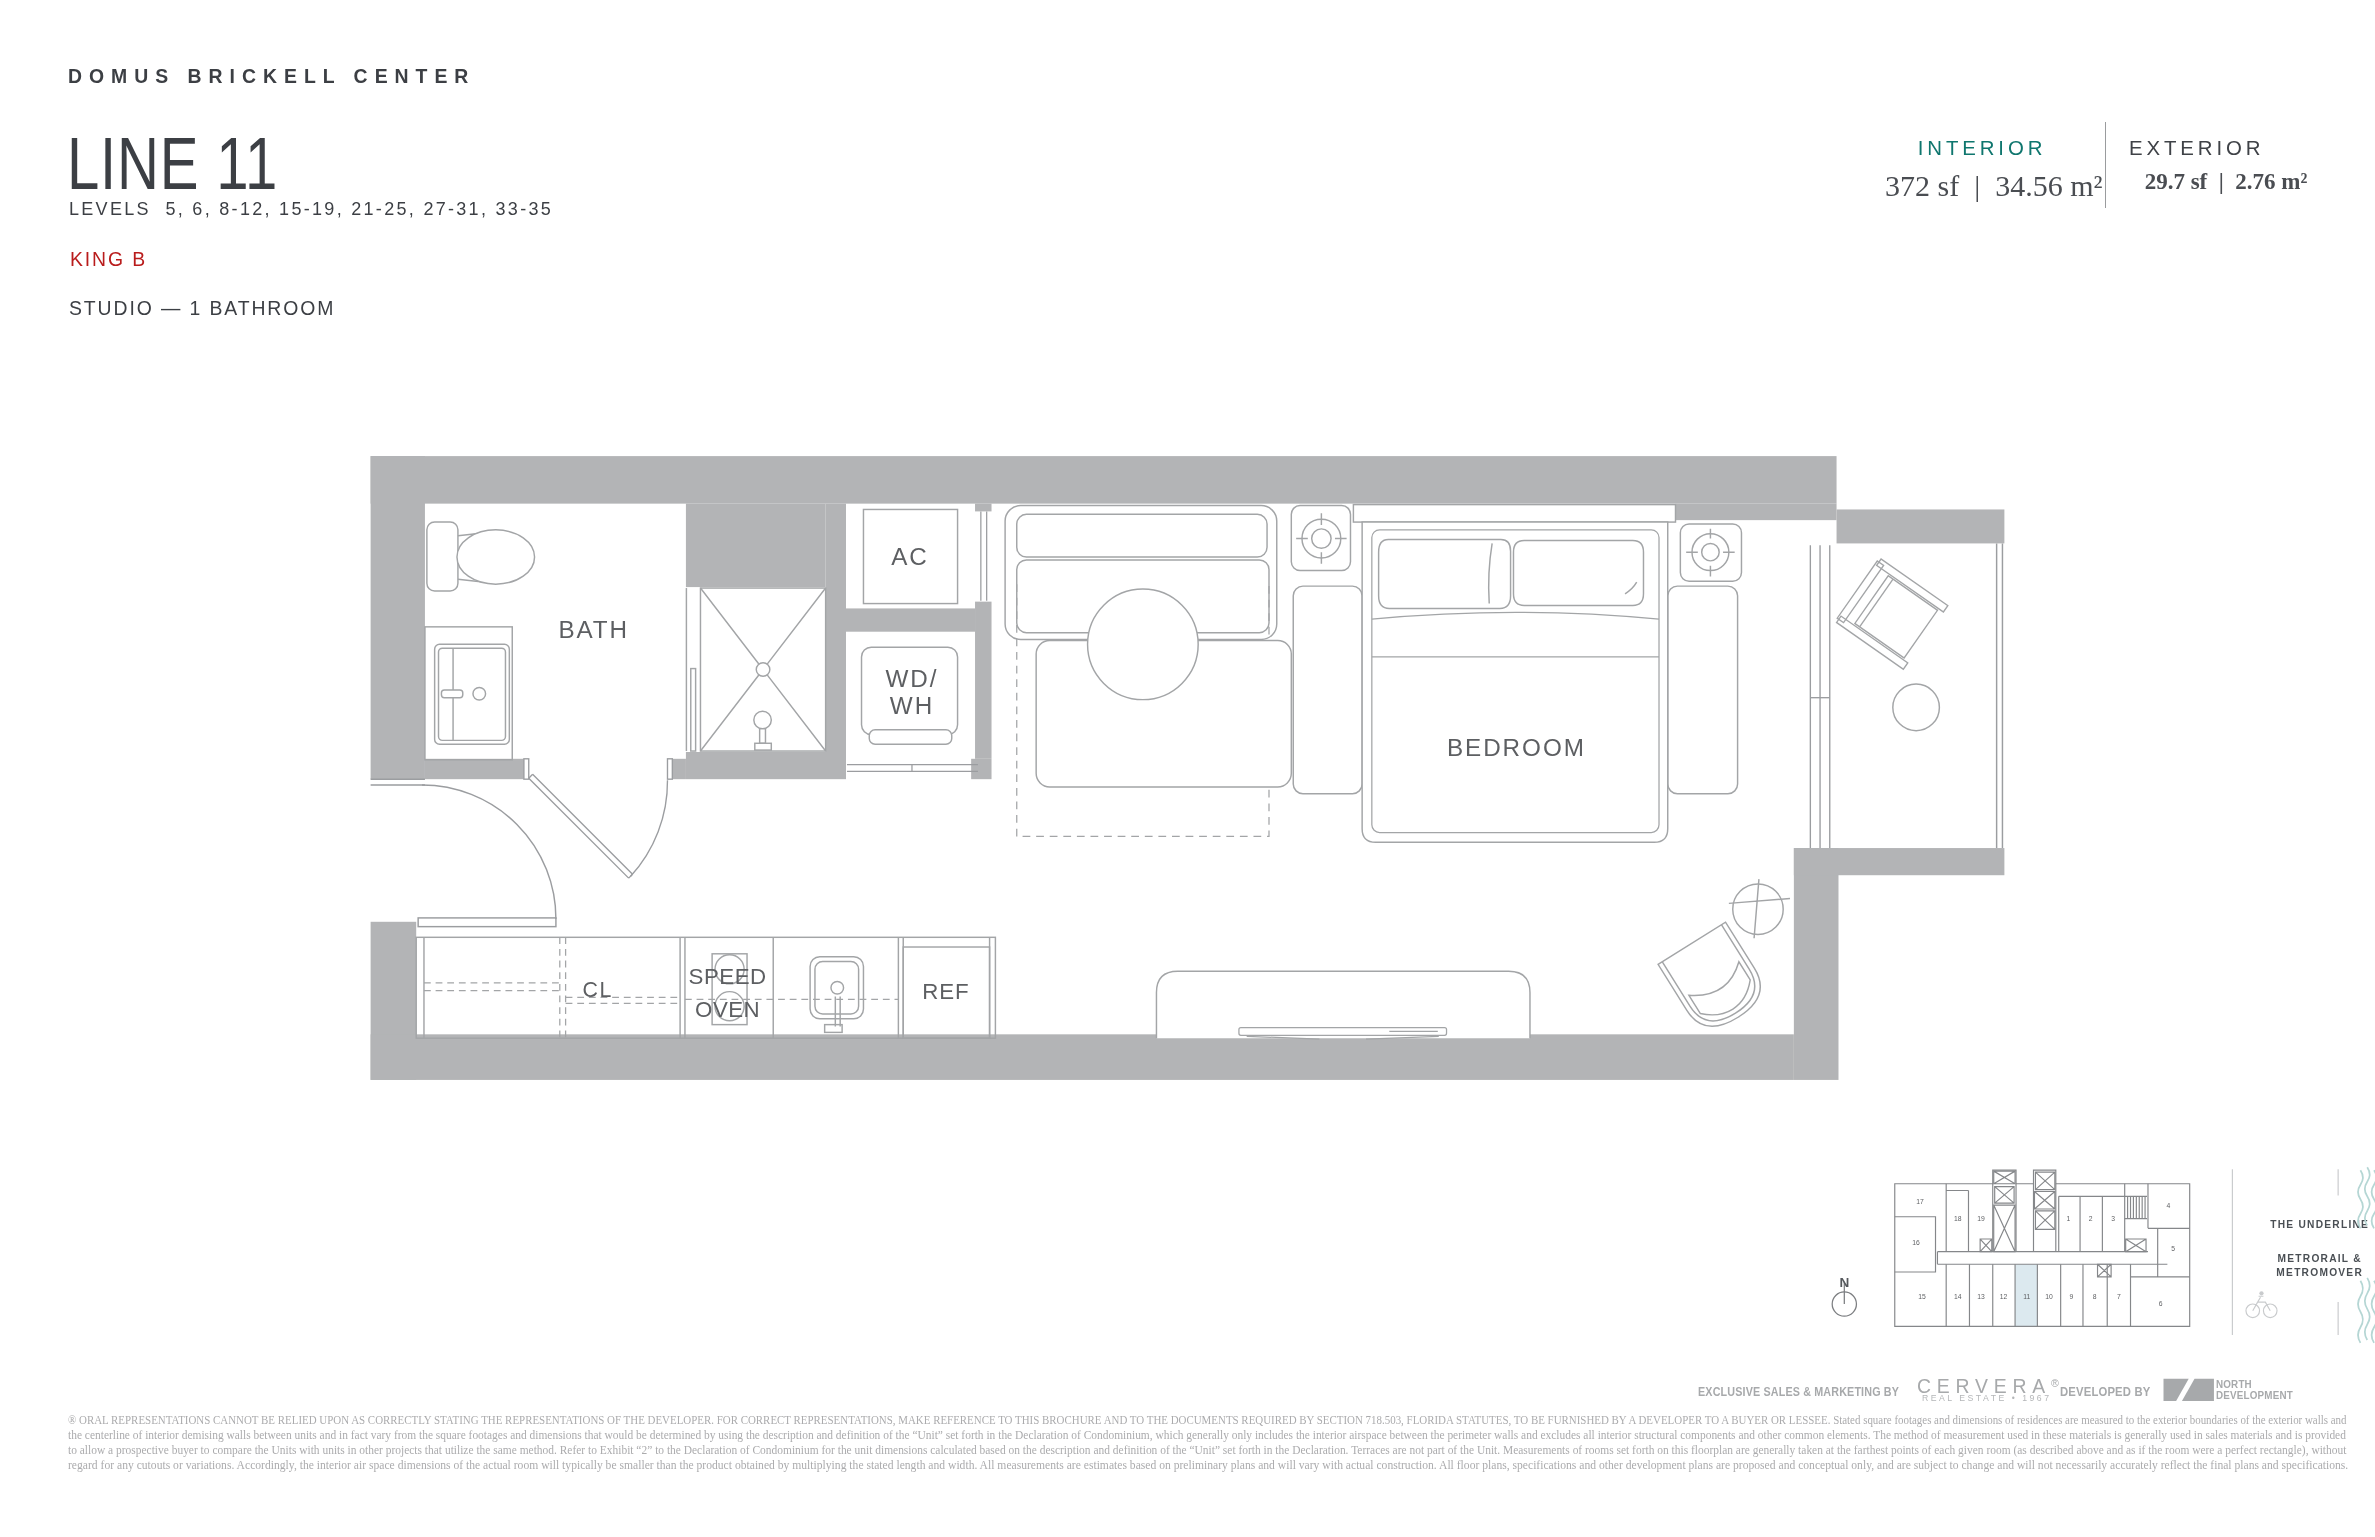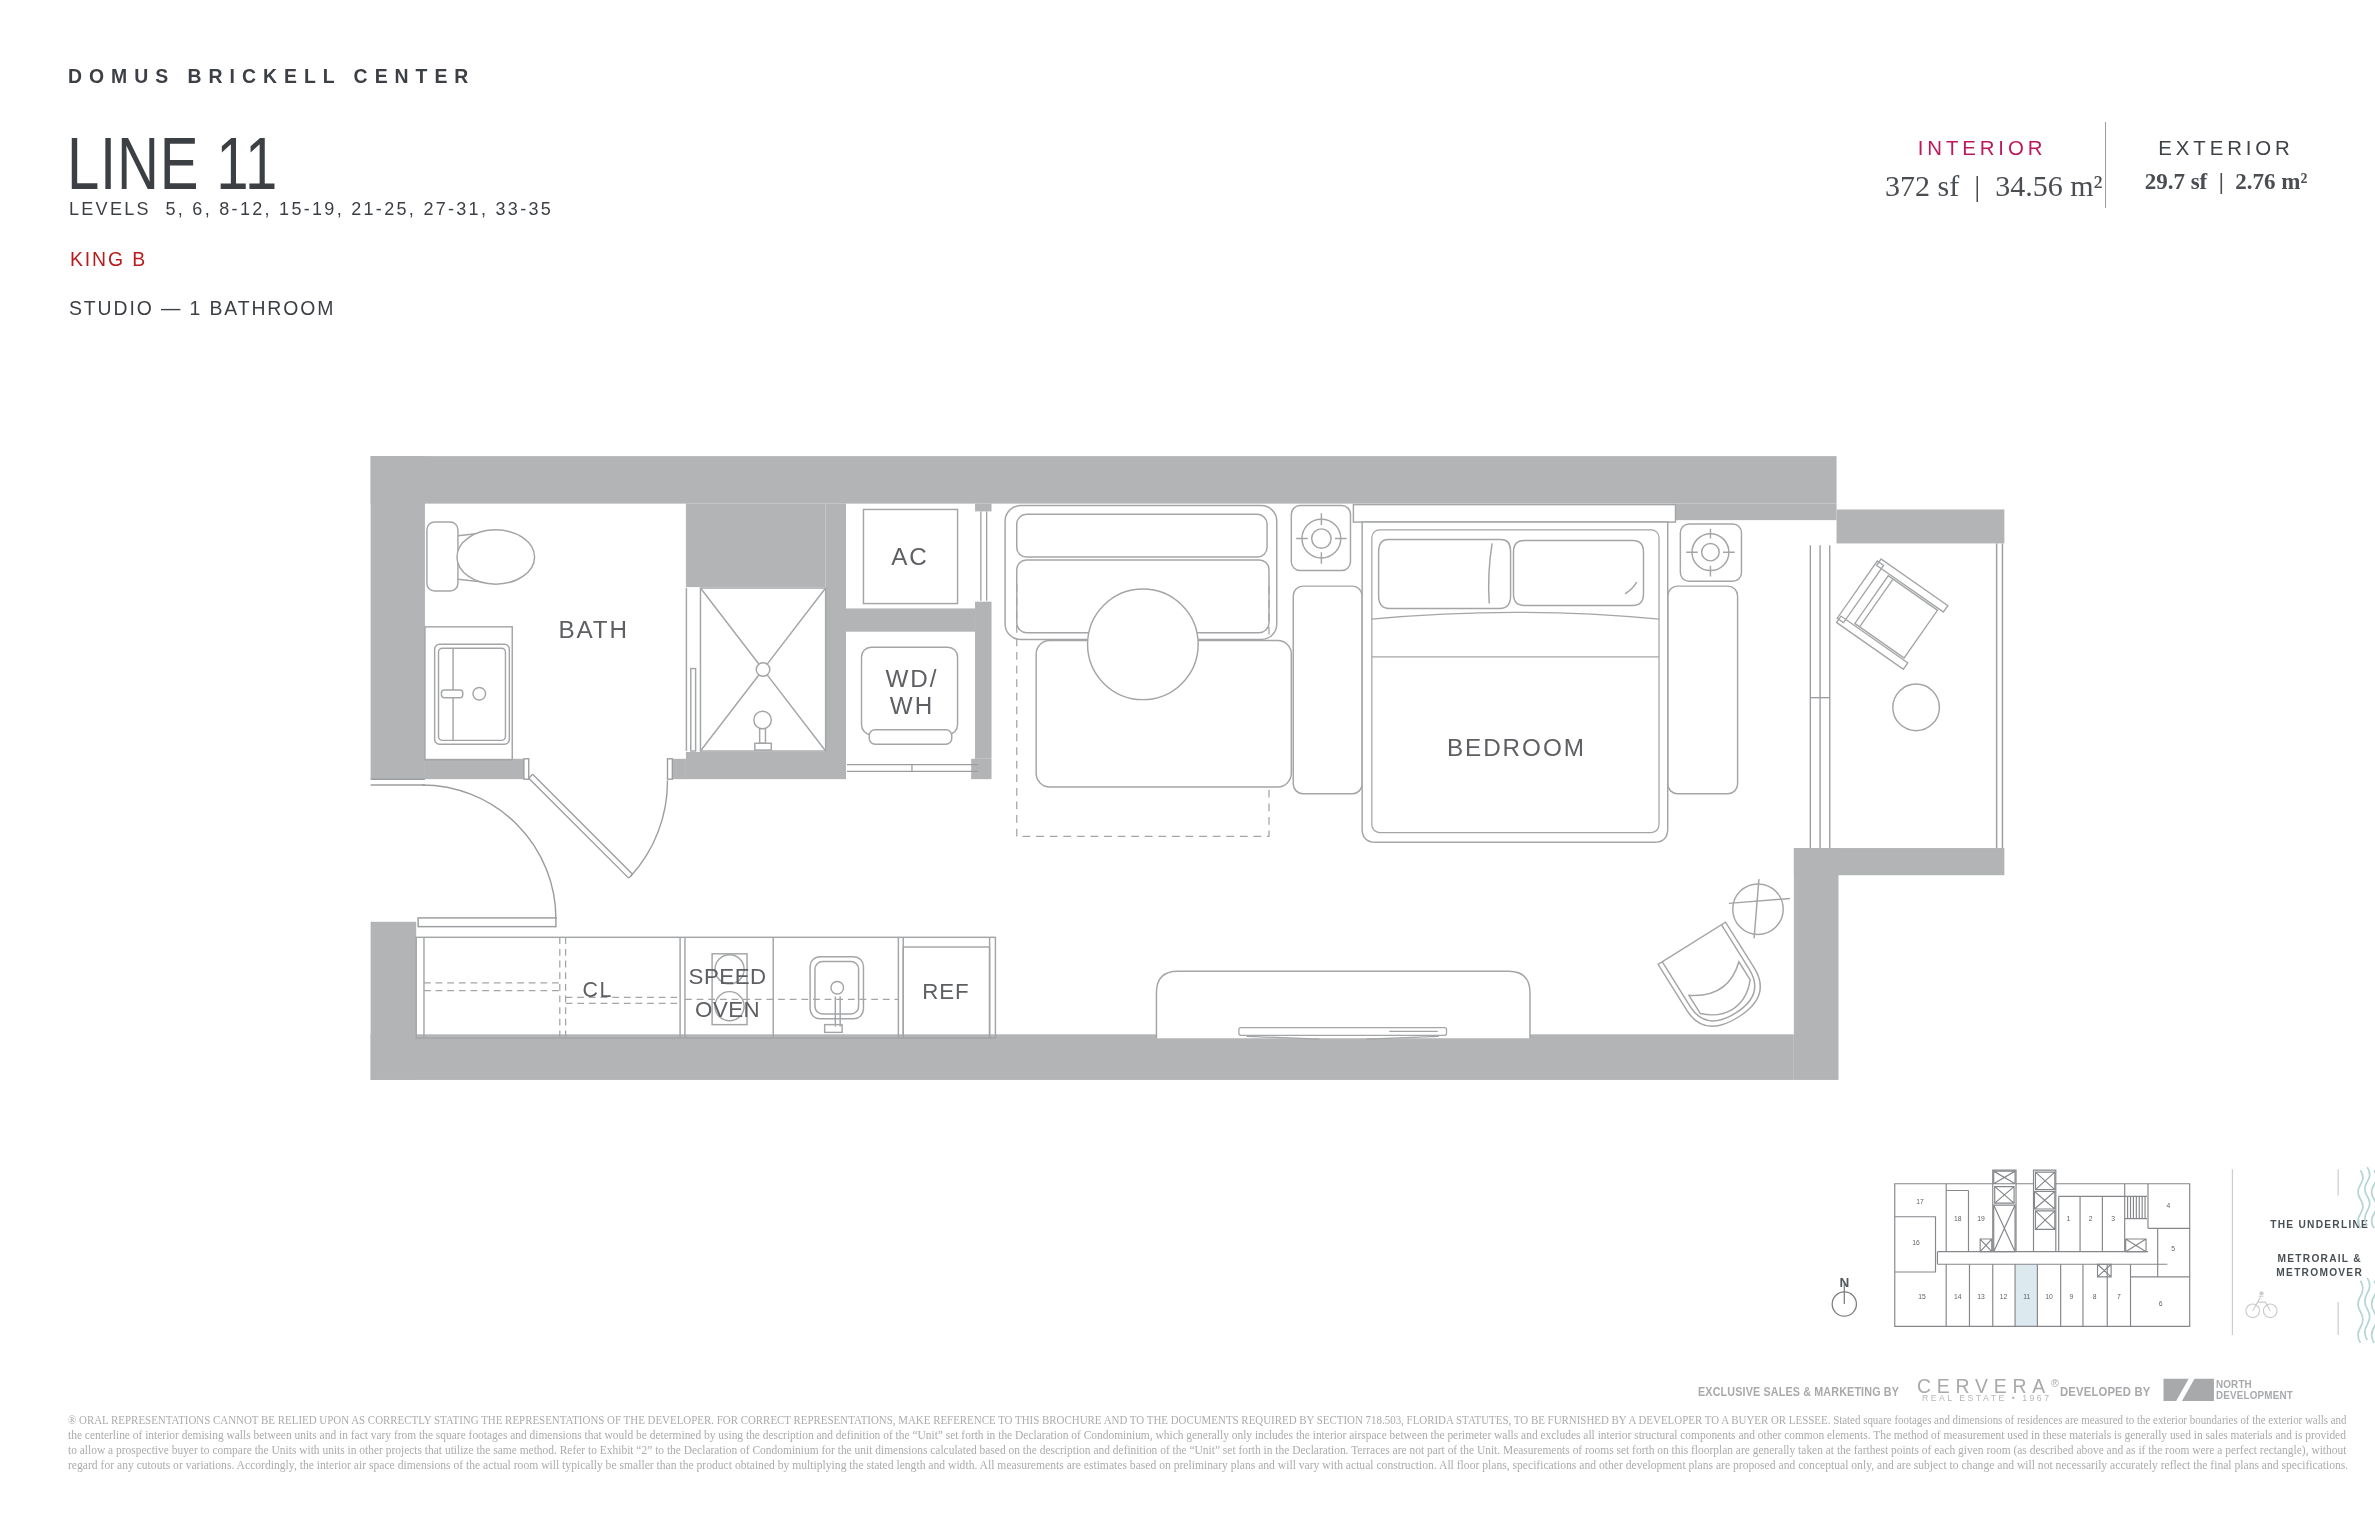--- a/index.html
+++ b/index.html
@@ -15,26 +15,26 @@
 <div class="abs" style="left:68px;top:65px;font-size:19.4px;letter-spacing:7px;color:#3c3f44;font-weight:bold;text-align:center;">DOMUS BRICKELL CENTER</div>
 
 <div class="abs" style="left:67px;top:121px;font-size:74px;letter-spacing:1px;color:#3c3f44;transform:scaleX(0.785);transform-origin:0 0;">LINE 11</div>
 
 <div class="abs" style="left:69px;top:199px;font-size:18px;letter-spacing:2.3px;color:#3c3f44;">LEVELS&nbsp;&nbsp;5, 6, 8-12, 15-19, 21-25, 27-31, 33-35</div>
 
 <div class="abs" style="left:70px;top:248px;font-size:19.4px;letter-spacing:1.9px;color:#b91c1c;">KING B</div>
 
 <div class="abs" style="left:69px;top:277px;font-size:19.4px;letter-spacing:1.9px;color:#3c3f44;margin-top:20px;">STUDIO — 1 BATHROOM</div>
 
-<div class="abs" style="left:1885px;top:137px;width:194px;text-align:center;font-size:20.4px;letter-spacing:3.9px;color:#be185d;">INTERIOR</div>
+<div class="abs" style="left:1885px;top:137px;width:194px;text-align:center;font-size:20.4px;letter-spacing:3.9px;color:#0f766e;">INTERIOR</div>
 <div class="abs serif" style="left:1885px;top:169px;width:194px;text-align:center;font-size:30px;color:#4a4d52;">372 sf&nbsp;&nbsp;|&nbsp;&nbsp;34.56 m²</div>
 
 <div class="abs" style="left:2105px;top:122px;width:1px;height:86px;background:#9a9c9e;"></div>
 
-<div class="abs" style="left:2129px;top:137px;width:194px;text-align:center;font-size:20.4px;letter-spacing:3.9px;color:#3f4247;">EXTERIOR</div>
+<div class="abs" style="left:2129px;top:137px;width:194px;font-size:20.4px;letter-spacing:3.9px;color:#3f4247;">EXTERIOR</div>
 <div class="abs serif" style="left:2129px;top:169px;width:194px;text-align:center;font-size:23px;color:#4a4d52;font-weight:bold;">29.7 sf&nbsp;&nbsp;|&nbsp;&nbsp;2.76 m²</div>
 
 <svg class="abs" style="left:0;top:0;" width="2375" height="1537" viewBox="0 0 2448 1584" fill="none">
 <g stroke-linecap="butt" stroke-linejoin="miter">
 
 <g fill="#b3b4b6">
           <rect x="382" y="470" width="1511" height="49"></rect>
           <rect x="1727" y="519" width="166" height="17"></rect>
         </g>
 

